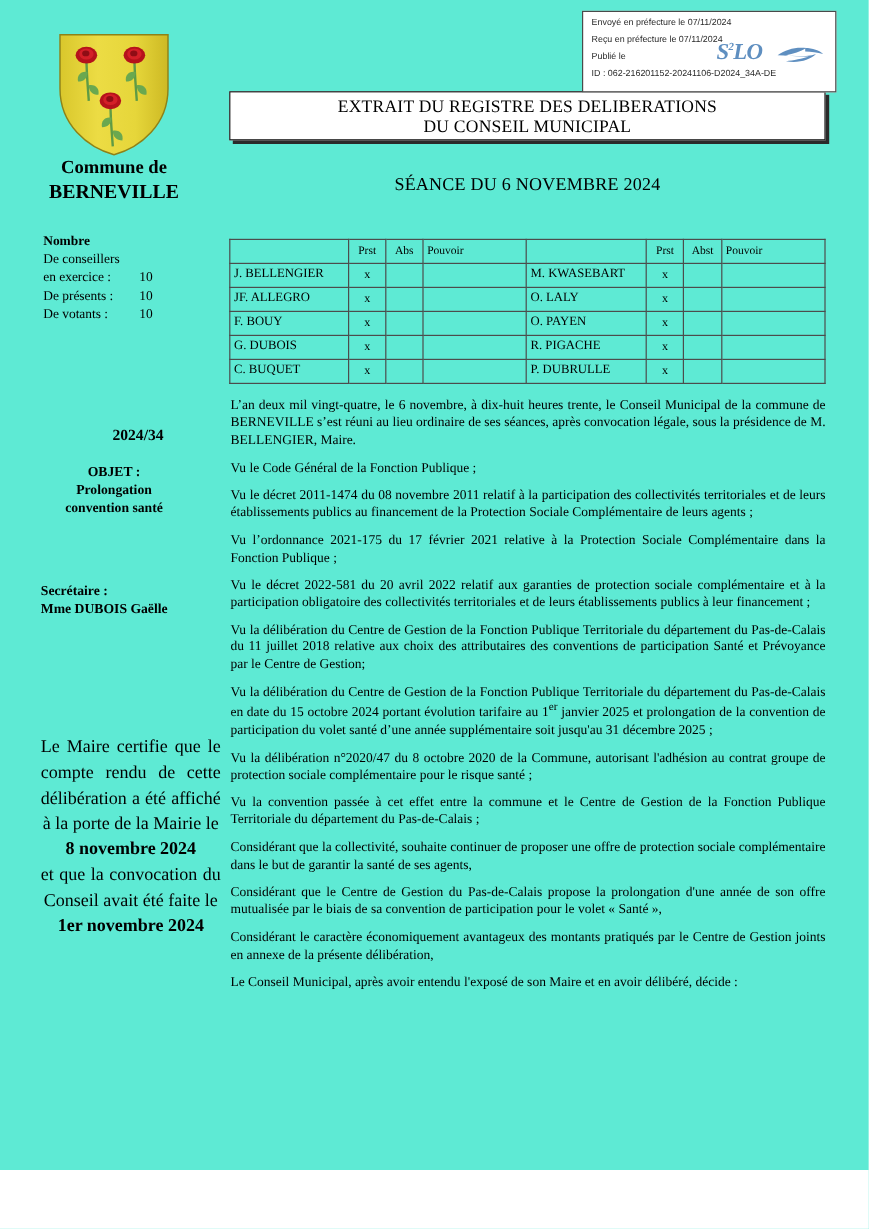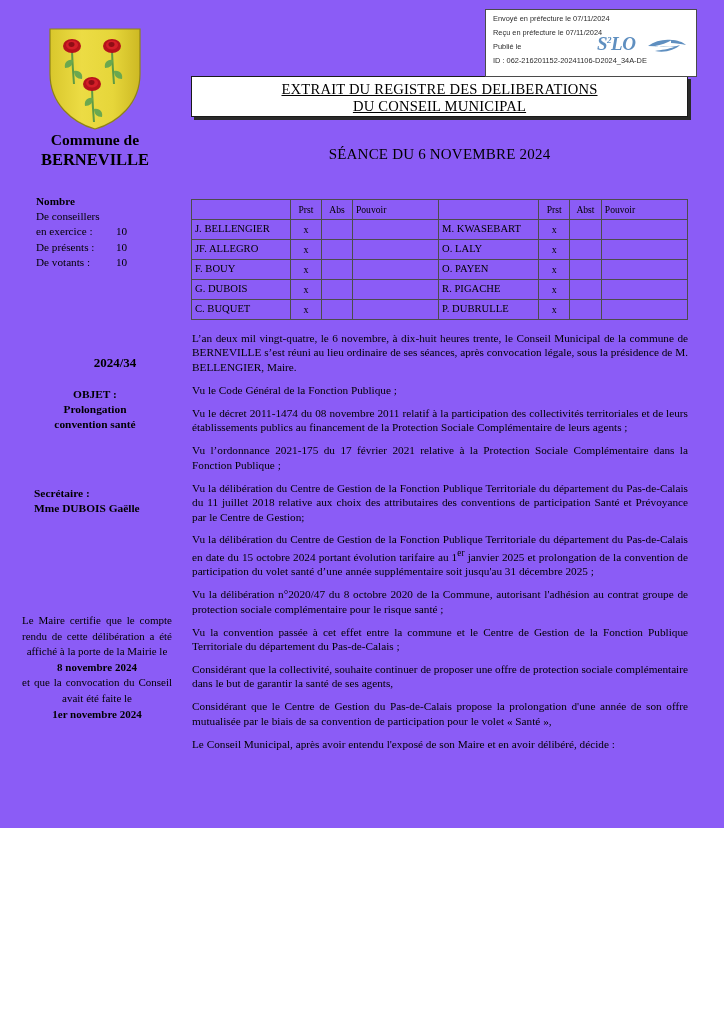--- a/index.html
+++ b/index.html
@@ -8,23 +8,23 @@
     padding: 0;
     background: #ffffff;
   }
   body {
     font-family: "Liberation Serif", "DejaVu Serif", serif;
     color: #000000;
   }
   #page {
     position: relative;
     width: 724px;
-    height: 828px;
+    height: 975px;
     overflow: hidden;
-    background: #8b5cf6;
+    background: #5eead4;
   }
 
   
   .stamp {
     position: absolute;
     left: 485px;
     top: 9px;
     width: 212px;
     height: 68px;
     border: 1px solid #4a4a4a;
@@ -146,25 +146,25 @@
     top: 486px;
     width: 160px;
     font-weight: bold;
     font-size: 11.4px;
     line-height: 1.35;
   }
   .secretaire-block span { display: block; }
 
   .certif-block {
     position: absolute;
-    left: 22px;
+    left: 34px;
     top: 613px;
     width: 150px;
     text-align: center;
-    font-size: 11px;
+    font-size: 15px;
     line-height: 1.42;
   }
   .certif-block p { margin: 0; text-align: justify; text-align-last: center; }
   .certif-block .bold { font-weight: bold; }
 
   .maire-sign {
     position: absolute;
     left: 22px;
     top: 748px;
     width: 150px;
@@ -184,21 +184,20 @@
     border: 1.4px solid #1a1a1a;
     box-sizing: border-box;
     box-shadow: 3px 3px 0 #2a2a2a;
     background: #fff;
     text-align: center;
     font-size: 14.6px;
     line-height: 1.16;
     letter-spacing: 0.2px;
     padding-top: 4px;
     z-index: 10;
-    text-decoration: underline;
   }
   .title-box span { display: block; }
 
   .seance {
     position: absolute;
     left: 191px;
     top: 146px;
     width: 497px;
     text-align: center;
     font-size: 15px;
@@ -443,26 +442,28 @@
       <td class="pouv"></td>
     </tr>
   </tbody>
     </table>
 
   <div class="body-text">
     <p>L’an deux mil vingt-quatre, le 6 novembre, à dix-huit heures trente, le Conseil Municipal de la commune de BERNEVILLE s’est réuni au lieu ordinaire de ses séances, après convocation légale, sous la présidence de M. BELLENGIER, Maire.</p>
     <p>Vu le Code Général de la Fonction Publique ;</p>
     <p>Vu le décret 2011-1474 du 08 novembre 2011 relatif à la participation des collectivités territoriales et de leurs établissements publics au financement de la Protection Sociale Complémentaire de leurs agents ;</p>
     <p>Vu l’ordonnance 2021-175 du 17 février 2021 relative à la Protection Sociale Complémentaire dans la Fonction Publique ;</p>
+    <p>Vu le décret 2022-581 du 20 avril 2022 relatif aux garanties de protection sociale complémentaire et à la participation obligatoire des collectivités territoriales et de leurs établissements publics à leur financement ;</p>
     <p>Vu la délibération du Centre de Gestion de la Fonction Publique Territoriale du département du Pas-de-Calais du 11 juillet 2018 relative aux choix des attributaires des conventions de participation Santé et Prévoyance par le Centre de Gestion;</p>
     <p><span>Vu la délibération du Centre de Gestion de la Fonction Publique Territoriale du département du Pas-de-Calais en date du 15 octobre 2024 portant évolution tarifaire au 1</span><sup>er</sup><span> janvier 2025 et prolongation de la convention de participation du volet santé d’une année supplémentaire soit jusqu'au 31 décembre 2025 ;</span></p>
     <p>Vu la délibération n°2020/47 du 8 octobre 2020  de la Commune, autorisant l'adhésion au contrat groupe de protection sociale complémentaire pour le risque santé ;</p>
     <p>Vu la convention passée à cet effet entre la commune et le Centre de Gestion de la Fonction Publique Territoriale du département du Pas-de-Calais ;</p>
     <p>Considérant que la collectivité, souhaite continuer de proposer une offre de protection sociale complémentaire dans le but de garantir la santé de ses agents,</p>
     <p>Considérant que le Centre de Gestion du Pas-de-Calais propose la prolongation d'une année de son offre mutualisée par le biais de sa convention de participation pour le volet « Santé »,</p>
+    <p>Considérant le caractère économiquement avantageux des montants pratiqués par le Centre de Gestion joints en annexe de la présente délibération,</p>
     <p>Le Conseil Municipal, après avoir entendu l'exposé de son Maire et en avoir délibéré, décide :</p>
   </div>
 
   <div class="page-num">Page 1/2</div>
   <div class="footer-rule"></div>
   <div class="footer-text">Mairie de Berneville – Place de la Mairie – 62123 BERNEVILLE – Tél : 03.21.58.19.27 – Email : mairie@berneville.fr</div>
 
 </div>
 
 </body></html>

